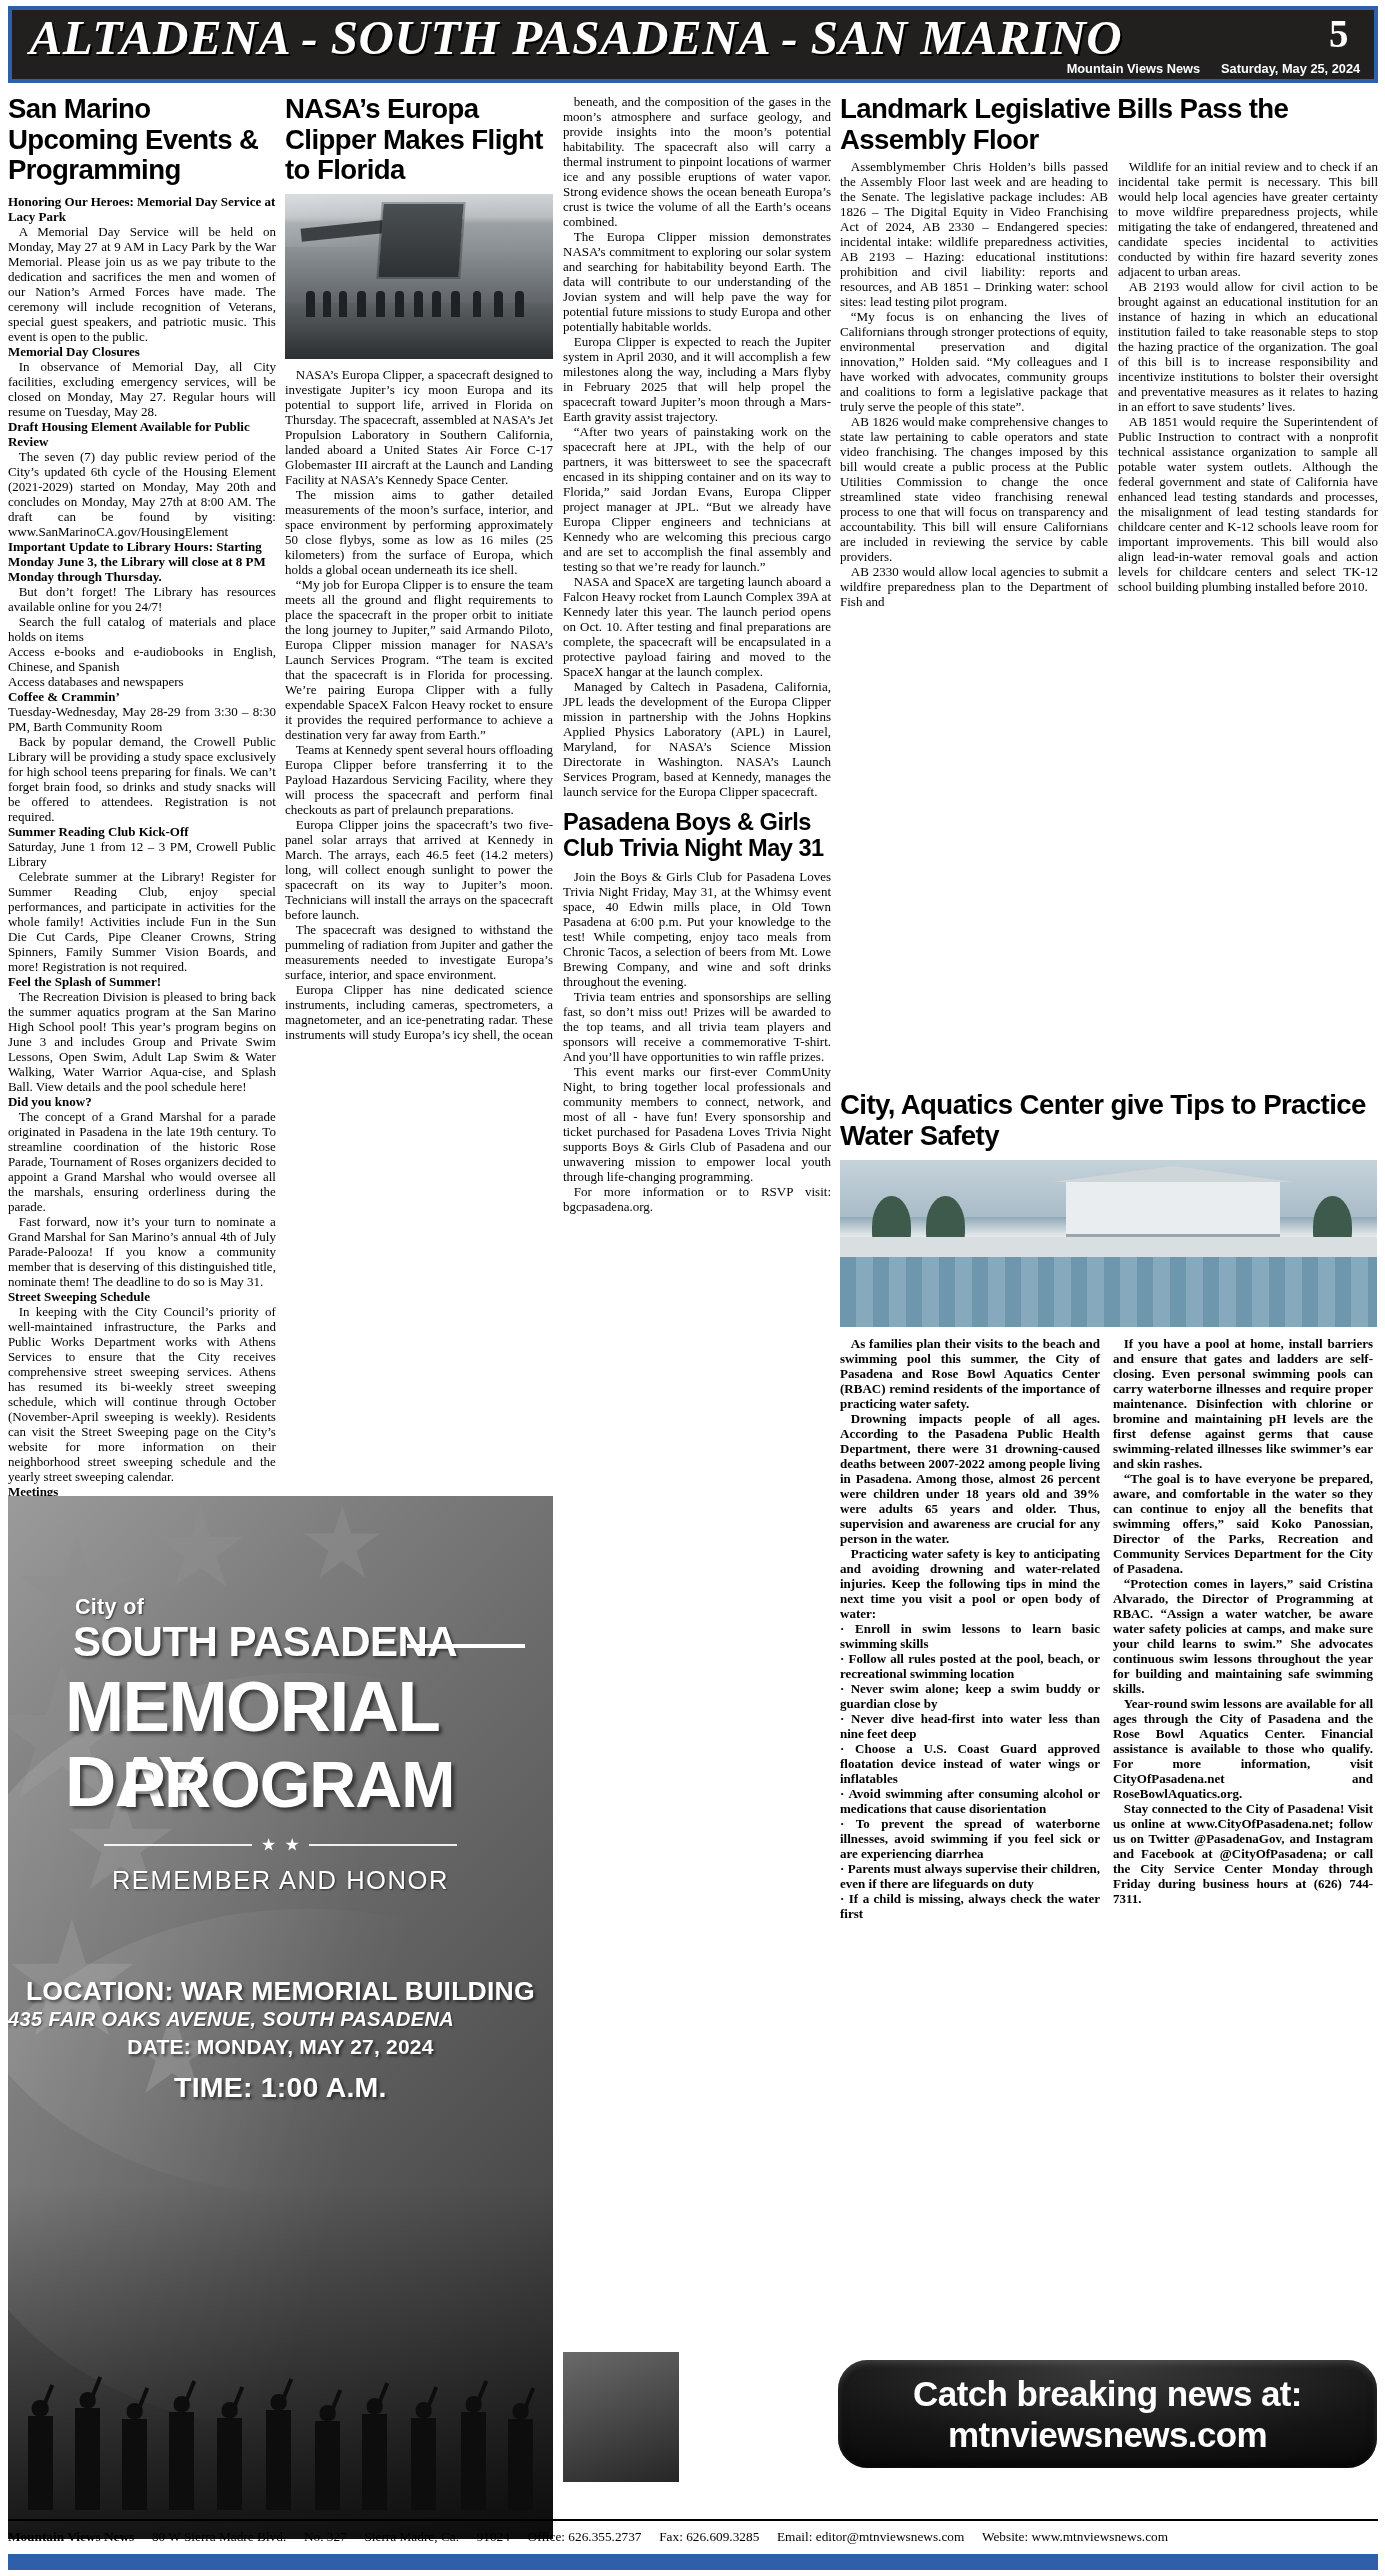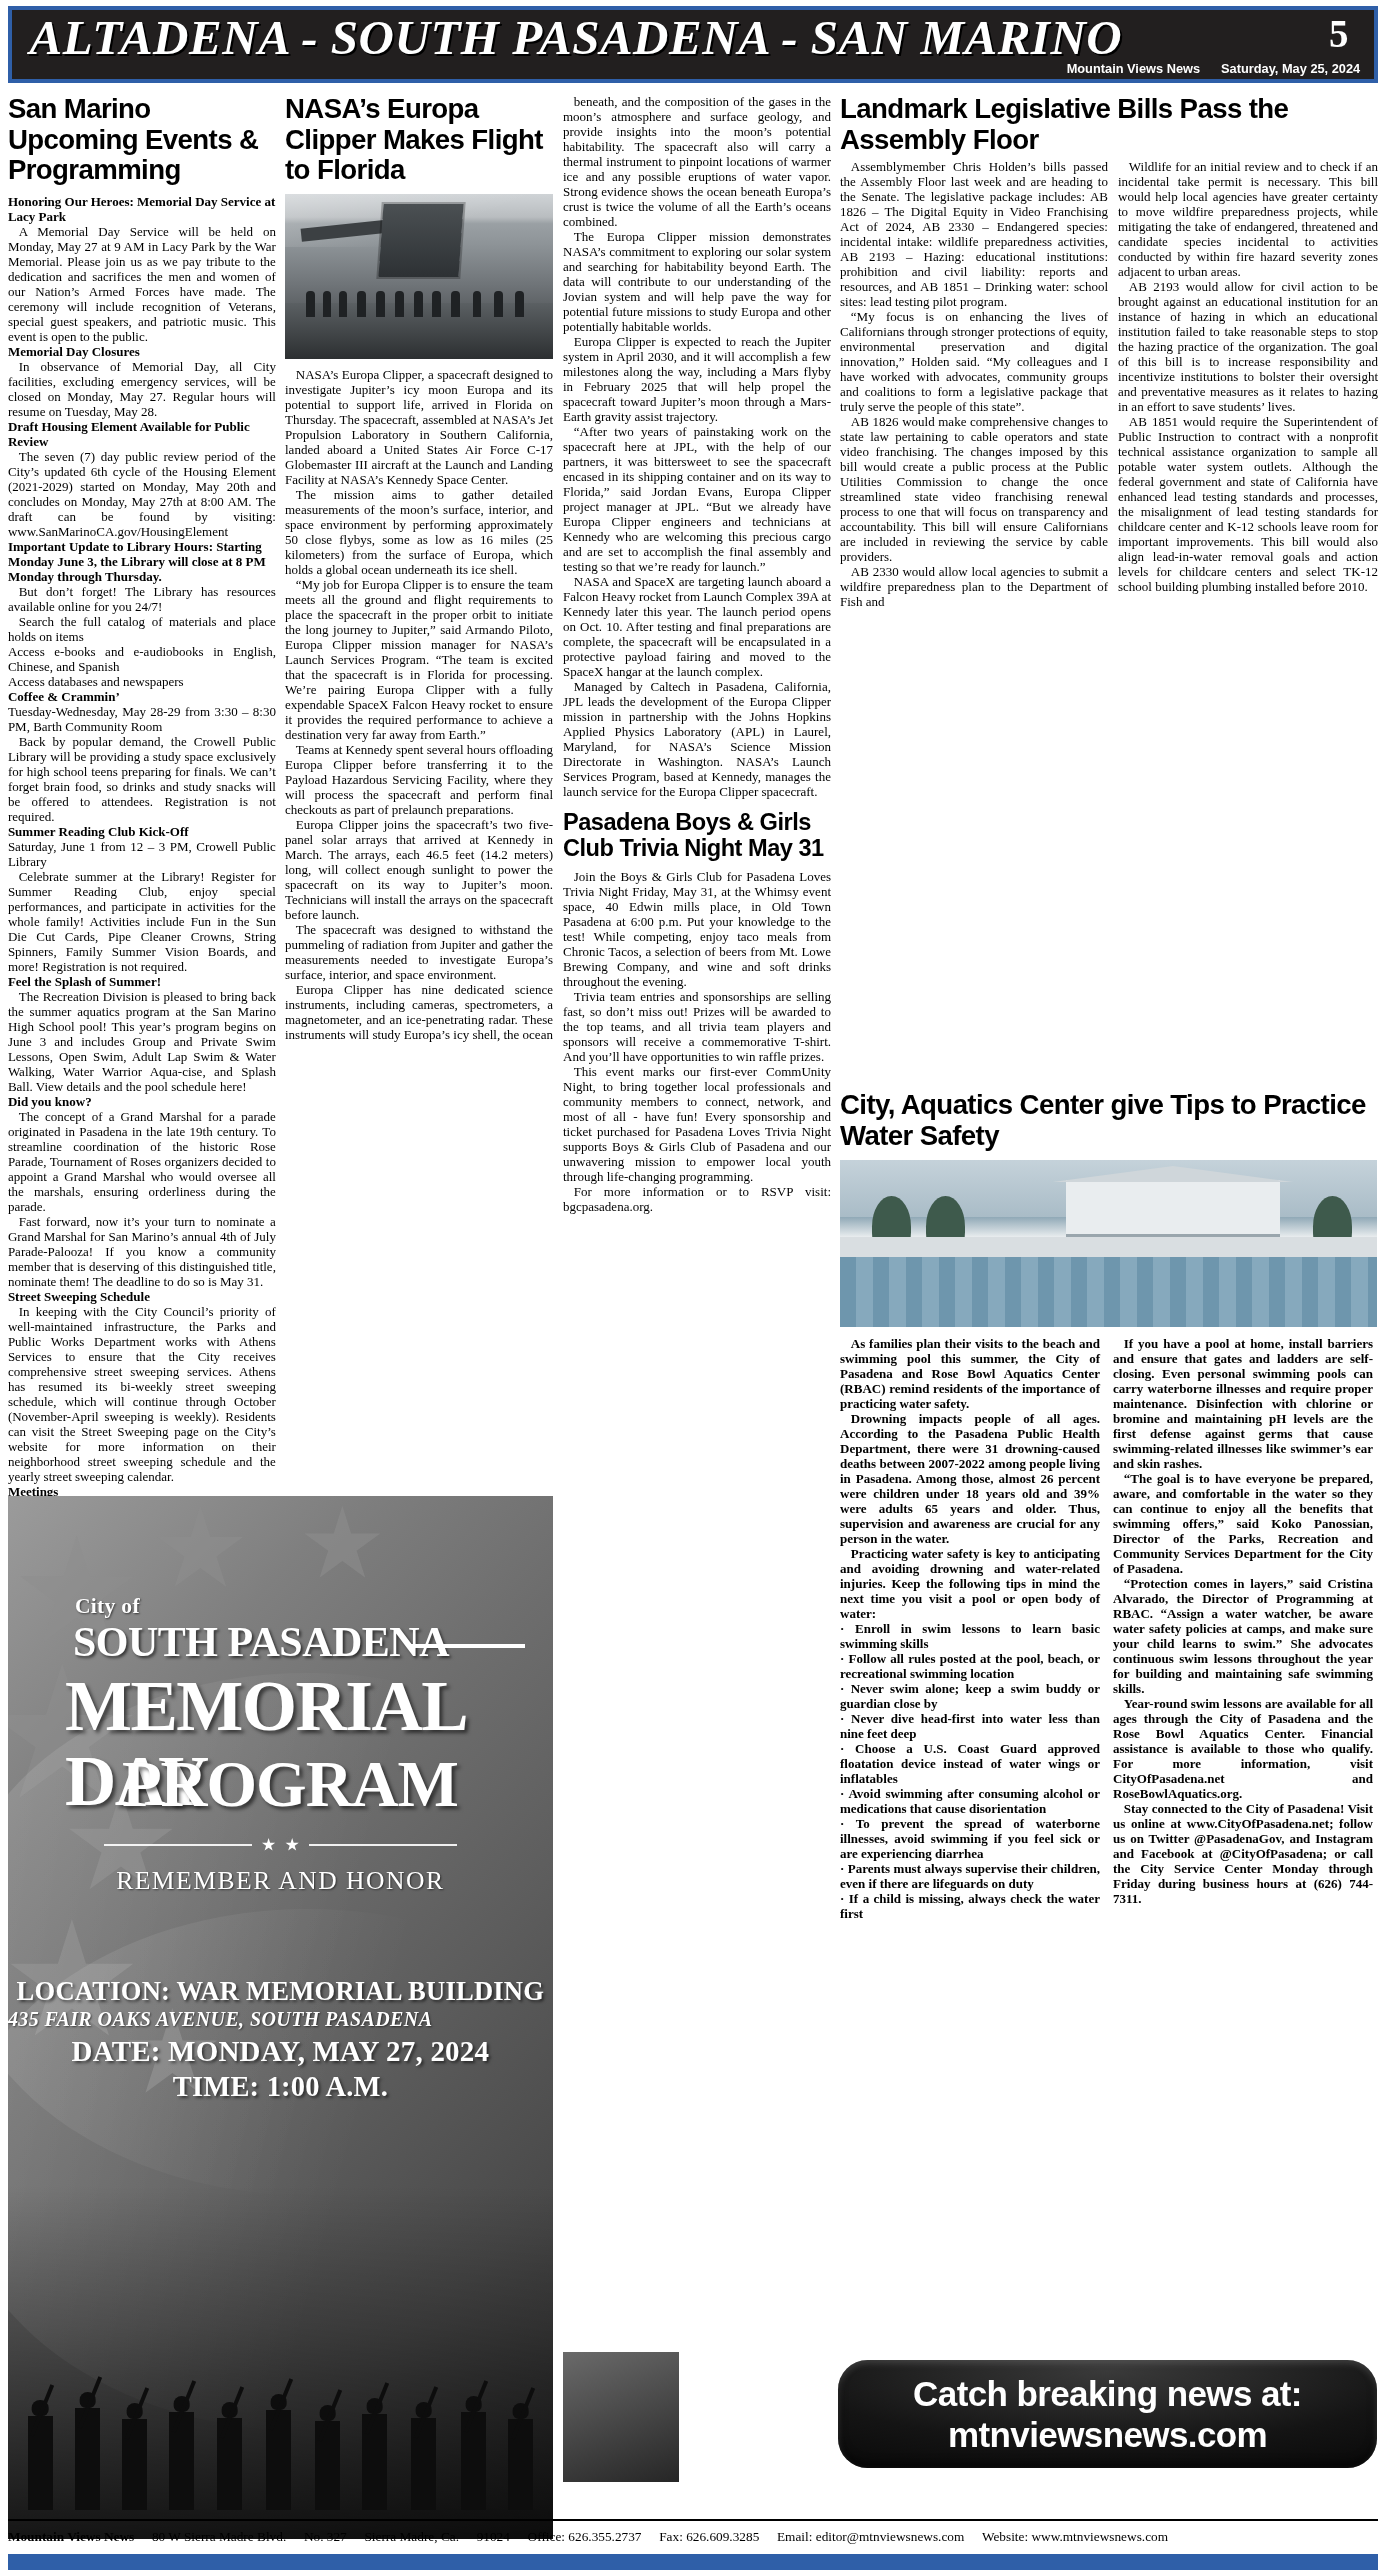--- a/index.html
+++ b/index.html
@@ -160,21 +160,21 @@
     position:absolute; bottom:42%; width:39px; height:61px;
     background:#3e5a4c; border-radius:50% 50% 40% 40%;
   }
 
   
   .poster {
     position: absolute; left: 7.9px; top: 1496px; width: 545px; height: 1043px;
     background: linear-gradient(135deg,#9b9b9b 0%,#7f7f7f 22%,#6d6d6d 40%,#5d5d5d 58%,#4a4a4a 78%,#2f2f2f 100%);
     overflow: hidden;
     color:#fff;
-    font-family: Liberation Serif, serif;
+    font-family: Liberation Sans, sans-serif;
   }
   .poster .star {
     position:absolute;
     background:#8e8e8e;
     opacity:.55;
     clip-path: polygon(50% 0%,61% 35%,98% 35%,68% 57%,79% 91%,50% 70%,21% 91%,32% 57%,2% 35%,39% 35%);
   }
   .poster .wave {
     position:absolute; left:-10%; width:130%; height:50%;
     background: linear-gradient(105deg, rgba(255,255,255,.14), rgba(255,255,255,0) 55%);
@@ -222,21 +222,21 @@
     font-size:26.6px; font-weight:bold; letter-spacing:0.2px;
     text-shadow:2px 2px 3px rgba(0,0,0,.55);
   }
   .poster .addr {
     position:absolute; left:0; top:512px; width:100%; 
     font-size:20px; font-style:italic; font-weight:bold; letter-spacing:0.4px;
     text-shadow:1px 1px 2px rgba(0,0,0,.55);
   }
   .poster .date {
     position:absolute; left:0; top:539px; width:100%; text-align:center;
-    font-size:29px; font-weight:bold; letter-spacing:0.2px;
+    font-size:21px; font-weight:bold; letter-spacing:0.2px;
     text-shadow:2px 2px 3px rgba(0,0,0,.55);
   }
   .poster .time {
     position:absolute; left:0; top:575px; width:100%; text-align:center;
     font-size:28.5px; font-weight:bold; letter-spacing:0.2px;
     text-shadow:2px 2px 3px rgba(0,0,0,.55);
   }
   .poster .silhouette {
     position:absolute; left:0; bottom:0; width:100%; height:354px;
     background: linear-gradient(180deg, rgba(0,0,0,0) 0%, rgba(0,0,0,.25) 40%, rgba(0,0,0,.75) 100%);

